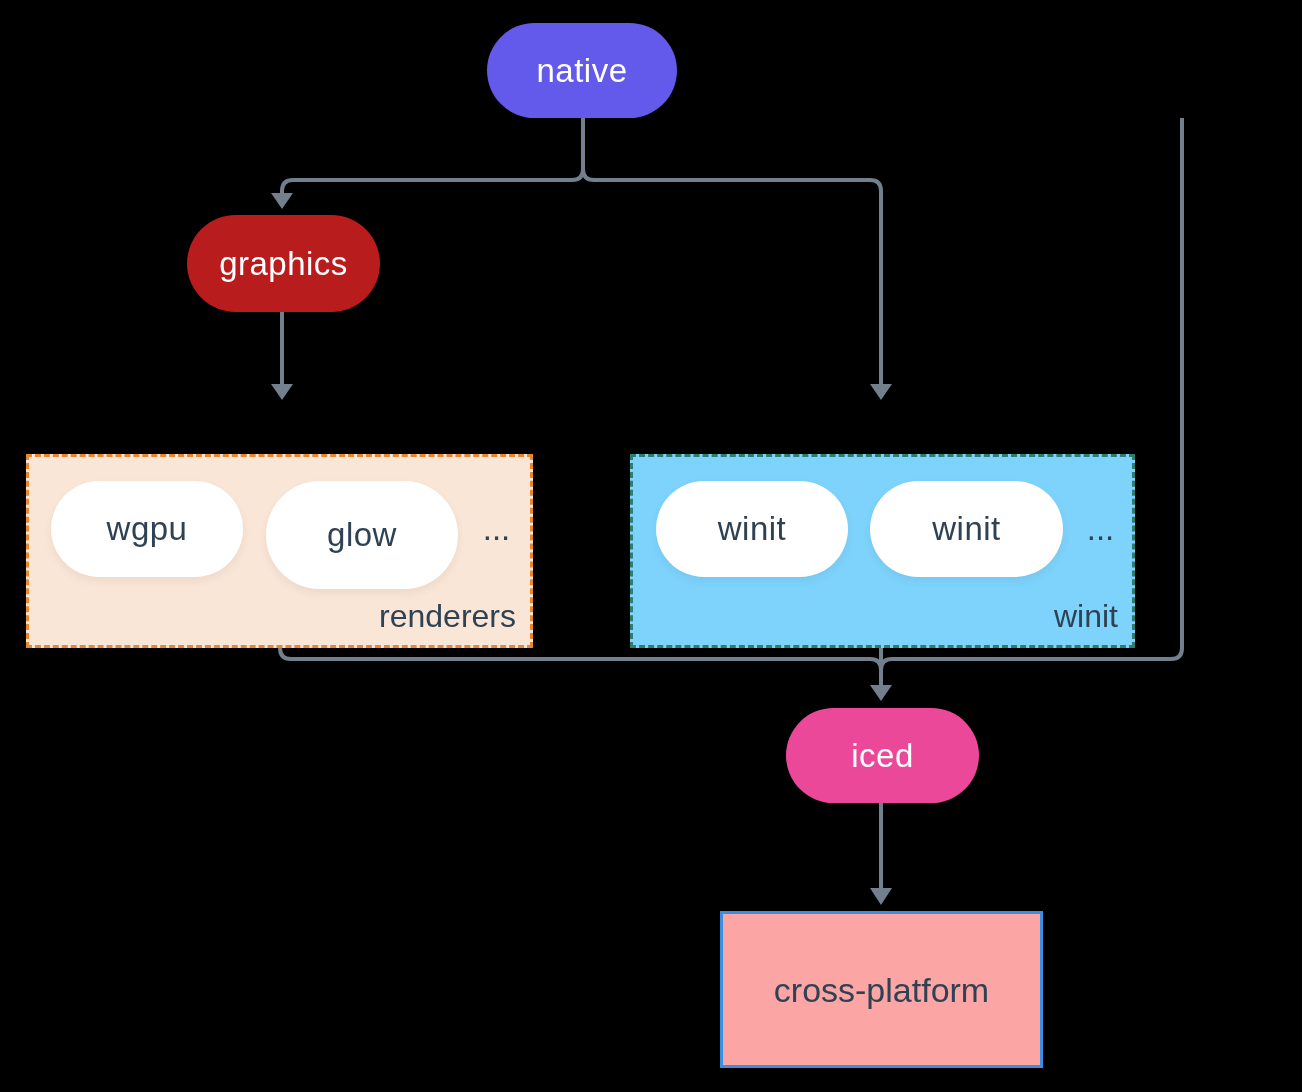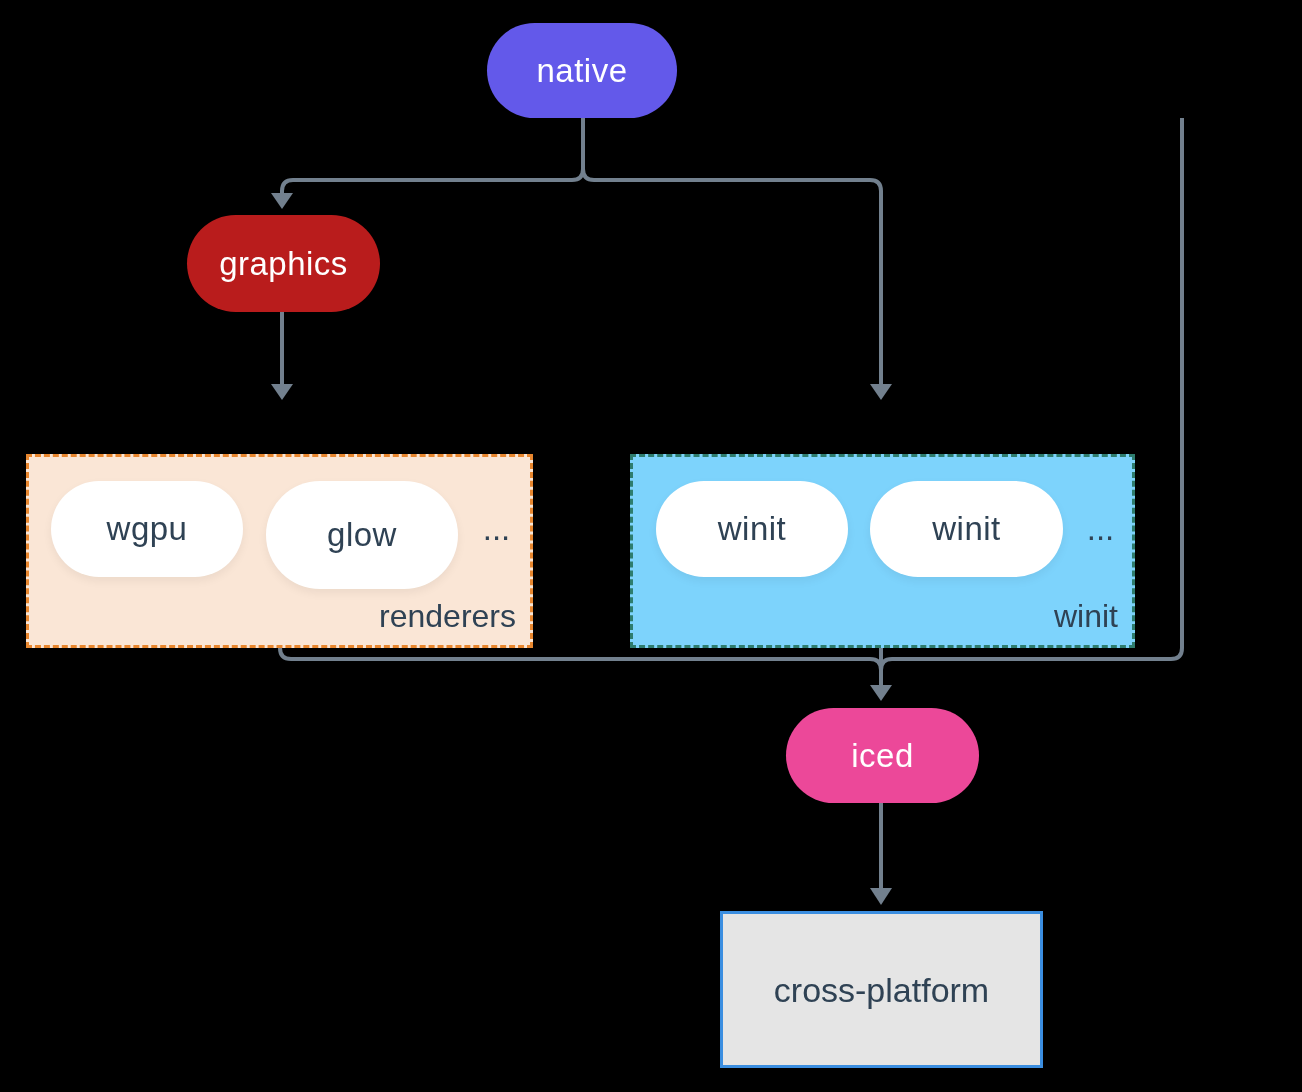--- a/index.html
+++ b/index.html
@@ -83,21 +83,21 @@
     font-size: 32px;
     color: #2f4254;
   }
   .app-box {
     position: absolute;
     left: 720px;
     top: 911px;
     width: 323px;
     height: 157px;
     box-sizing: border-box;
-    background: #e5e5e5;
+    background: #fca5a5;
     border: 3px solid #3b8ee0;
     display: flex;
     flex-direction: column;
     align-items: center;
     justify-content: center;
     font-size: 34px;
     line-height: 48px;
     color: #2f4254;
     text-align: center;
   }

